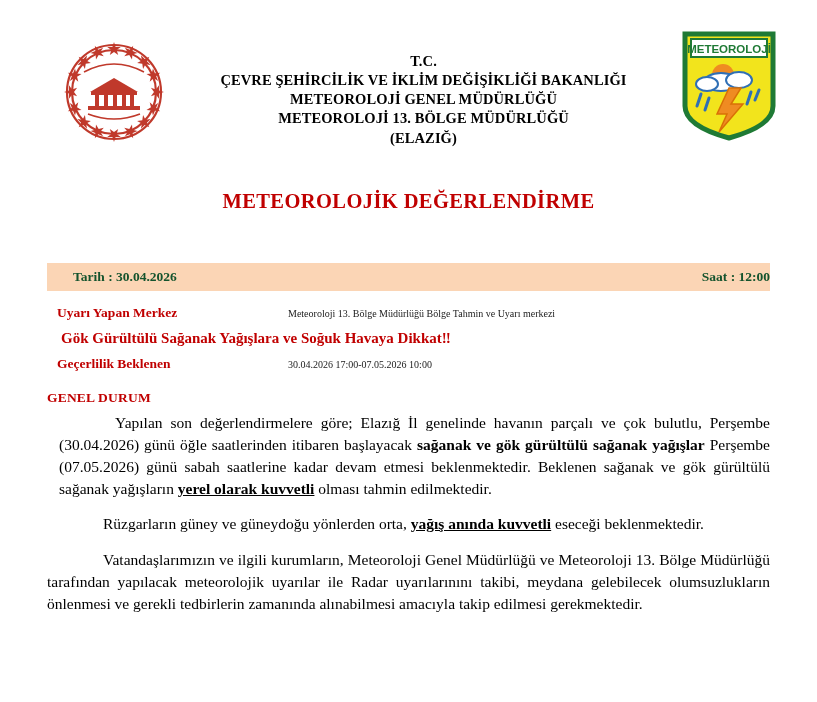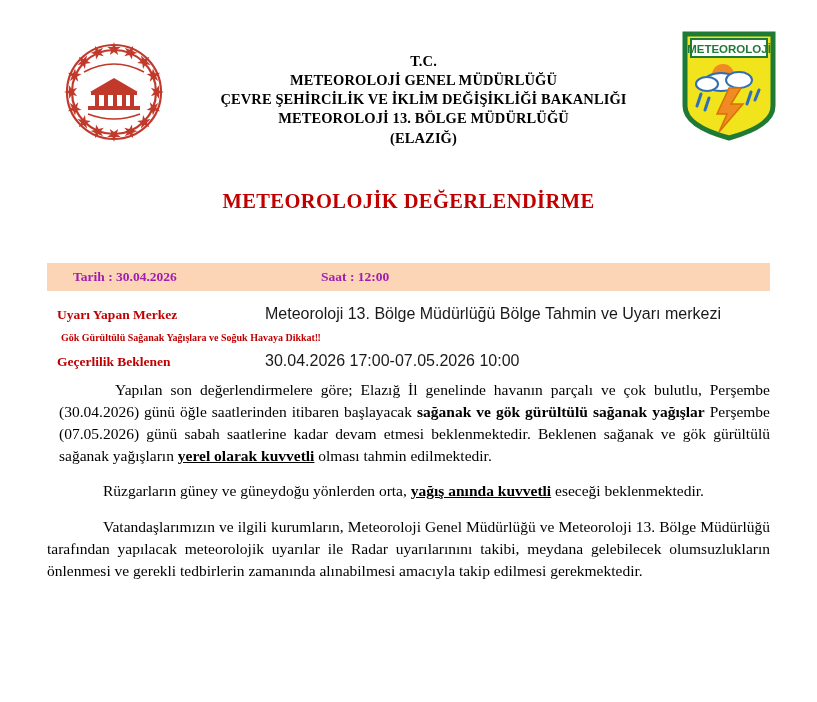--- a/index.html
+++ b/index.html
@@ -66,59 +66,61 @@
 
   
   .date-bar {
     margin: 50px 47px 0 47px;
     background: #fbd5b5;
     height: 28px;
     display: flex;
     align-items: center;
     font-weight: bold;
     font-size: 13.5px;
-    color: #a21caf;
+    color: #14532d;
+    justify-content: space-between;
   }
   .date-bar .cell-date {
     padding-left: 26px;
     width: 212px;
   }
   .date-bar .cell-time {
     padding-left: 4px;
     margin-left: 32px;
   }
 
   
   .meta {
     margin: 14px 47px 0 47px;
     font-size: 13.5px;
   }
   .meta-row {
     display: flex;
     align-items: baseline;
     margin-bottom: 9px;
+    gap: 23px;
   }
   .meta-label {
     width: 218px;
     font-weight: bold;
     color: #c00000;
     padding-left: 10px;
     box-sizing: border-box;
     flex: 0 0 218px;
   }
   .meta-value {
     flex: 1;
-    font-family: Liberation Sans, sans-serif;
-    font-size: 16px;
+    font-family: Liberation Serif, serif;
+    font-size: 10px;
     color: #1a1a1a;
   }
   .meta-value.highlight {
     color: #c00000;
     font-weight: bold;
-    font-size: 10px;
+    font-size: 15px;
     font-family: "Liberation Serif", serif;
     padding-left: 14px;
   }
   .meta-value.highlight .bangs {
     color: #c00000;
     font-weight: bold;
   }
 
   
   .section-title {
@@ -247,22 +249,22 @@
           <line x1="20" y1="64" x2="16" y2="76"></line>
           <line x1="28" y1="68" x2="24" y2="80"></line>
           <line x1="70" y1="62" x2="66" y2="74"></line>
           <line x1="78" y1="60" x2="74" y2="70"></line>
         </g>
       </svg>
     </div>
 
     <div class="header-titles">
       <div>T.C.</div>
+      <div>ÇEVRE ŞEHİRCİLİK VE İKLİM DEĞİŞİKLİĞİ BAKANLIĞI</div>
       <div>METEOROLOJİ GENEL MÜDÜRLÜĞÜ</div>
-      <div>ÇEVRE ŞEHİRCİLİK VE İKLİM DEĞİŞİKLİĞİ BAKANLIĞI</div>
       <div>METEOROLOJİ 13. BÖLGE MÜDÜRLÜĞÜ</div>
       <div>(ELAZIĞ)</div>
     </div>
   </div>
 
   <div class="doc-title">METEOROLOJİK DEĞERLENDİRME</div>
 
   <div class="date-bar">
     <div class="cell-date">Tarih : 30.04.2026</div>
     <div class="cell-time">Saat : 12:00</div>
@@ -275,20 +277,21 @@
     </div>
     <div class="meta-row">
       <div class="meta-value highlight"><span>Gök Gürültülü Sağanak Yağışlara ve Soğuk Havaya Dikkat</span><span class="bangs">‼</span></div>
     </div>
     <div class="meta-row">
       <div class="meta-label">Geçerlilik Beklenen</div>
       <div class="meta-value">30.04.2026 17:00-07.05.2026 10:00</div>
     </div>
   </div>
 
+  <div class="section-title">GENEL DURUM</div>
 
   <div class="body-text">
     <p class="p-tight"><span>Yapılan son değerlendirmelere göre; Elazığ İl genelinde  havanın parçalı ve çok bulutlu, Perşembe (30.04.2026) günü öğle saatlerinden itibaren başlayacak </span><b>sağanak ve gök gürültülü sağanak yağışlar</b><span> Perşembe (07.05.2026) günü sabah  saatlerine kadar devam etmesi beklenmektedir. Beklenen sağanak ve gök gürültülü sağanak yağışların </span><b><u>yerel olarak kuvvetli</u></b><span> olması tahmin edilmektedir.</span></p>
 
 
     <p><span>Rüzgarların güney ve güneydoğu   yönlerden orta, </span><b><u>yağış anında kuvvetli</u></b><span> eseceği beklenmektedir.</span></p>
 
     <p>Vatandaşlarımızın ve ilgili kurumların, Meteoroloji Genel Müdürlüğü ve Meteoroloji 13. Bölge Müdürlüğü tarafından yapılacak meteorolojik uyarılar ile Radar uyarılarınını takibi, meydana gelebilecek olumsuzlukların önlenmesi ve gerekli tedbirlerin zamanında alınabilmesi amacıyla takip edilmesi gerekmektedir.</p>
   </div>
 

